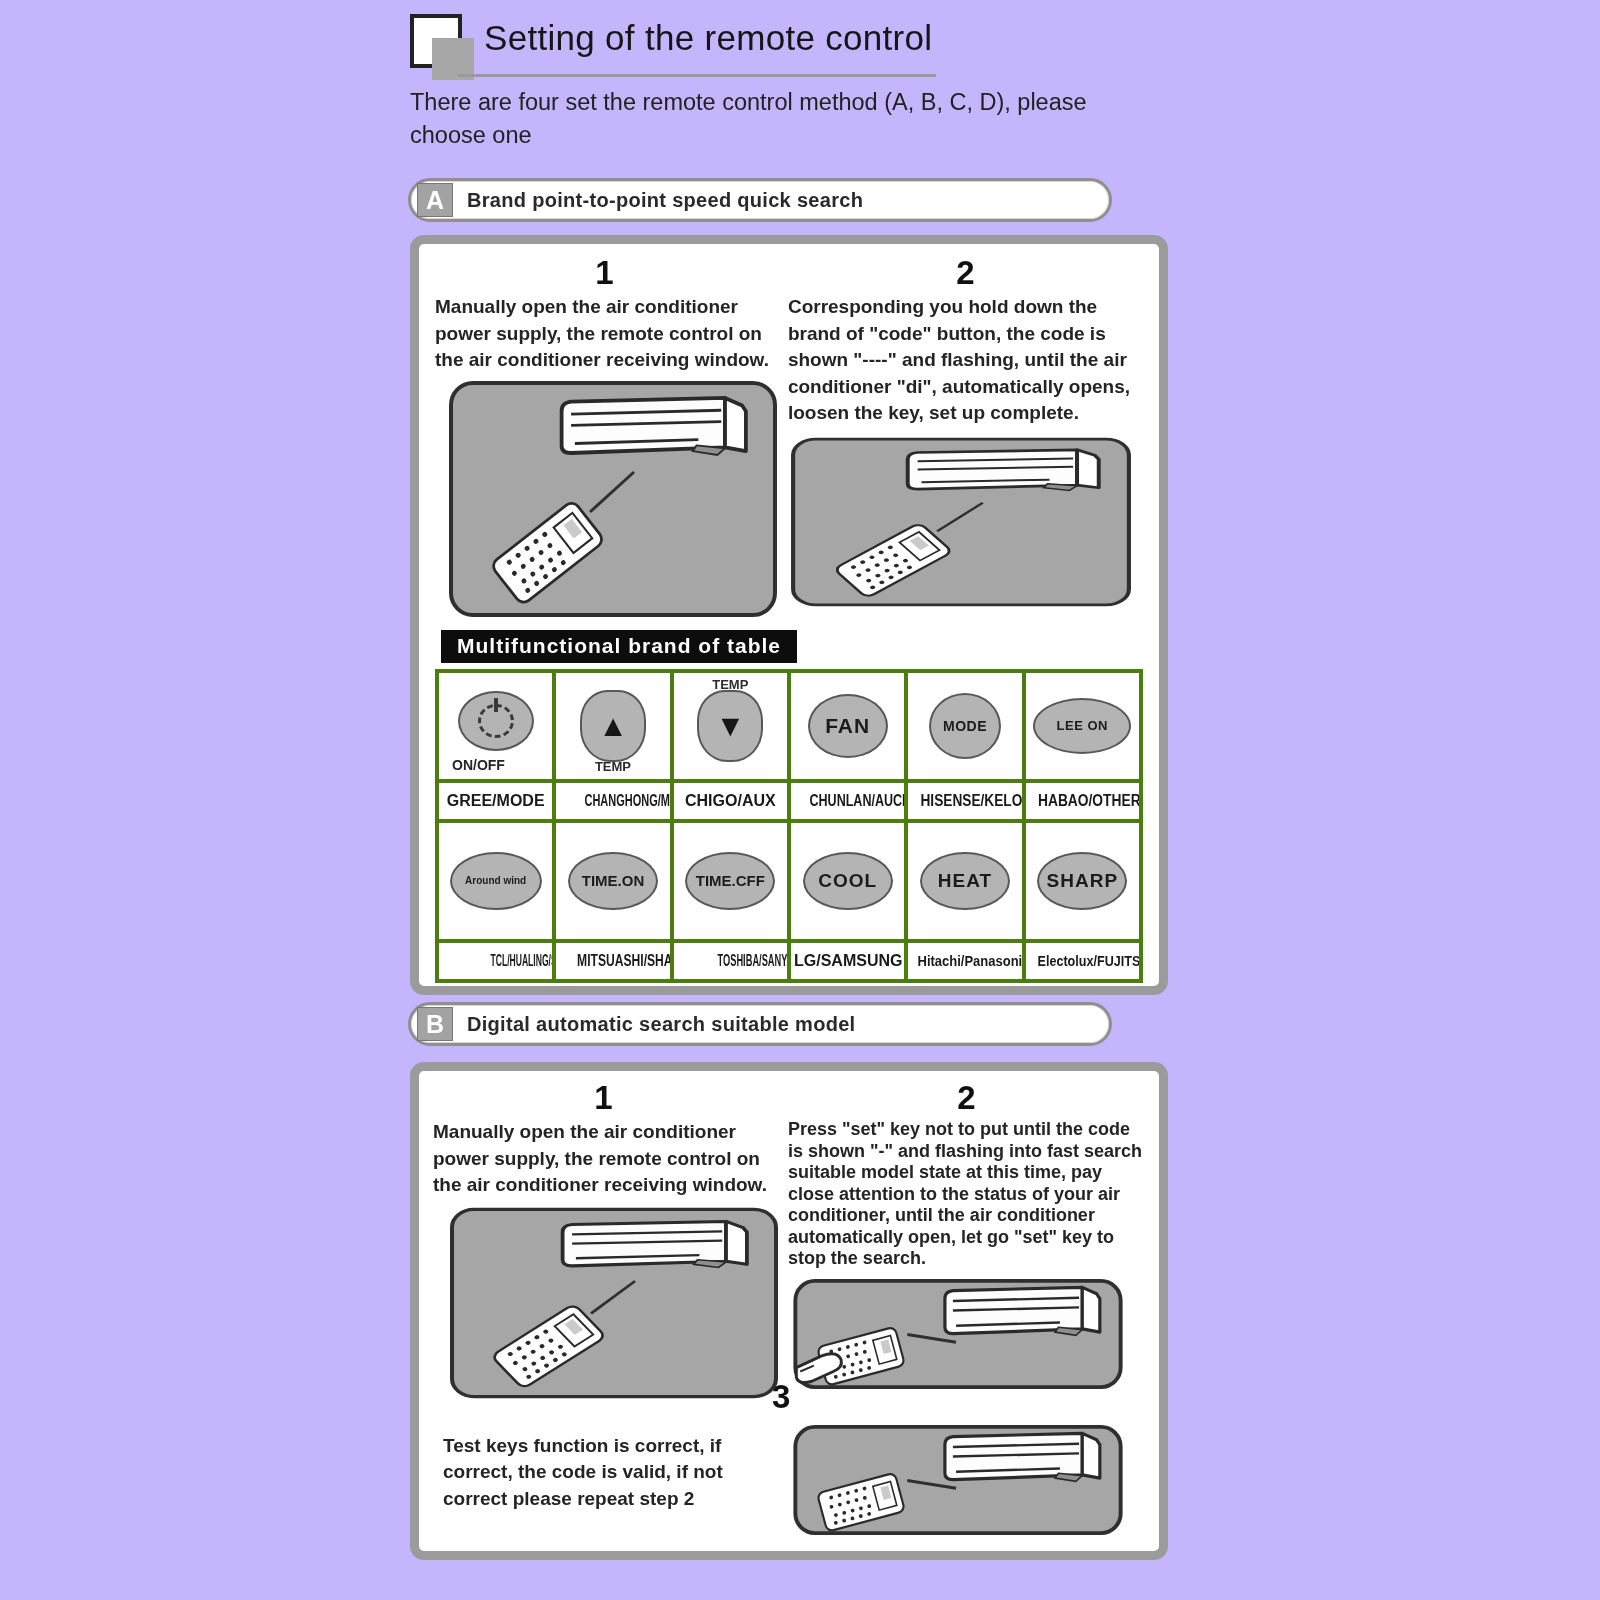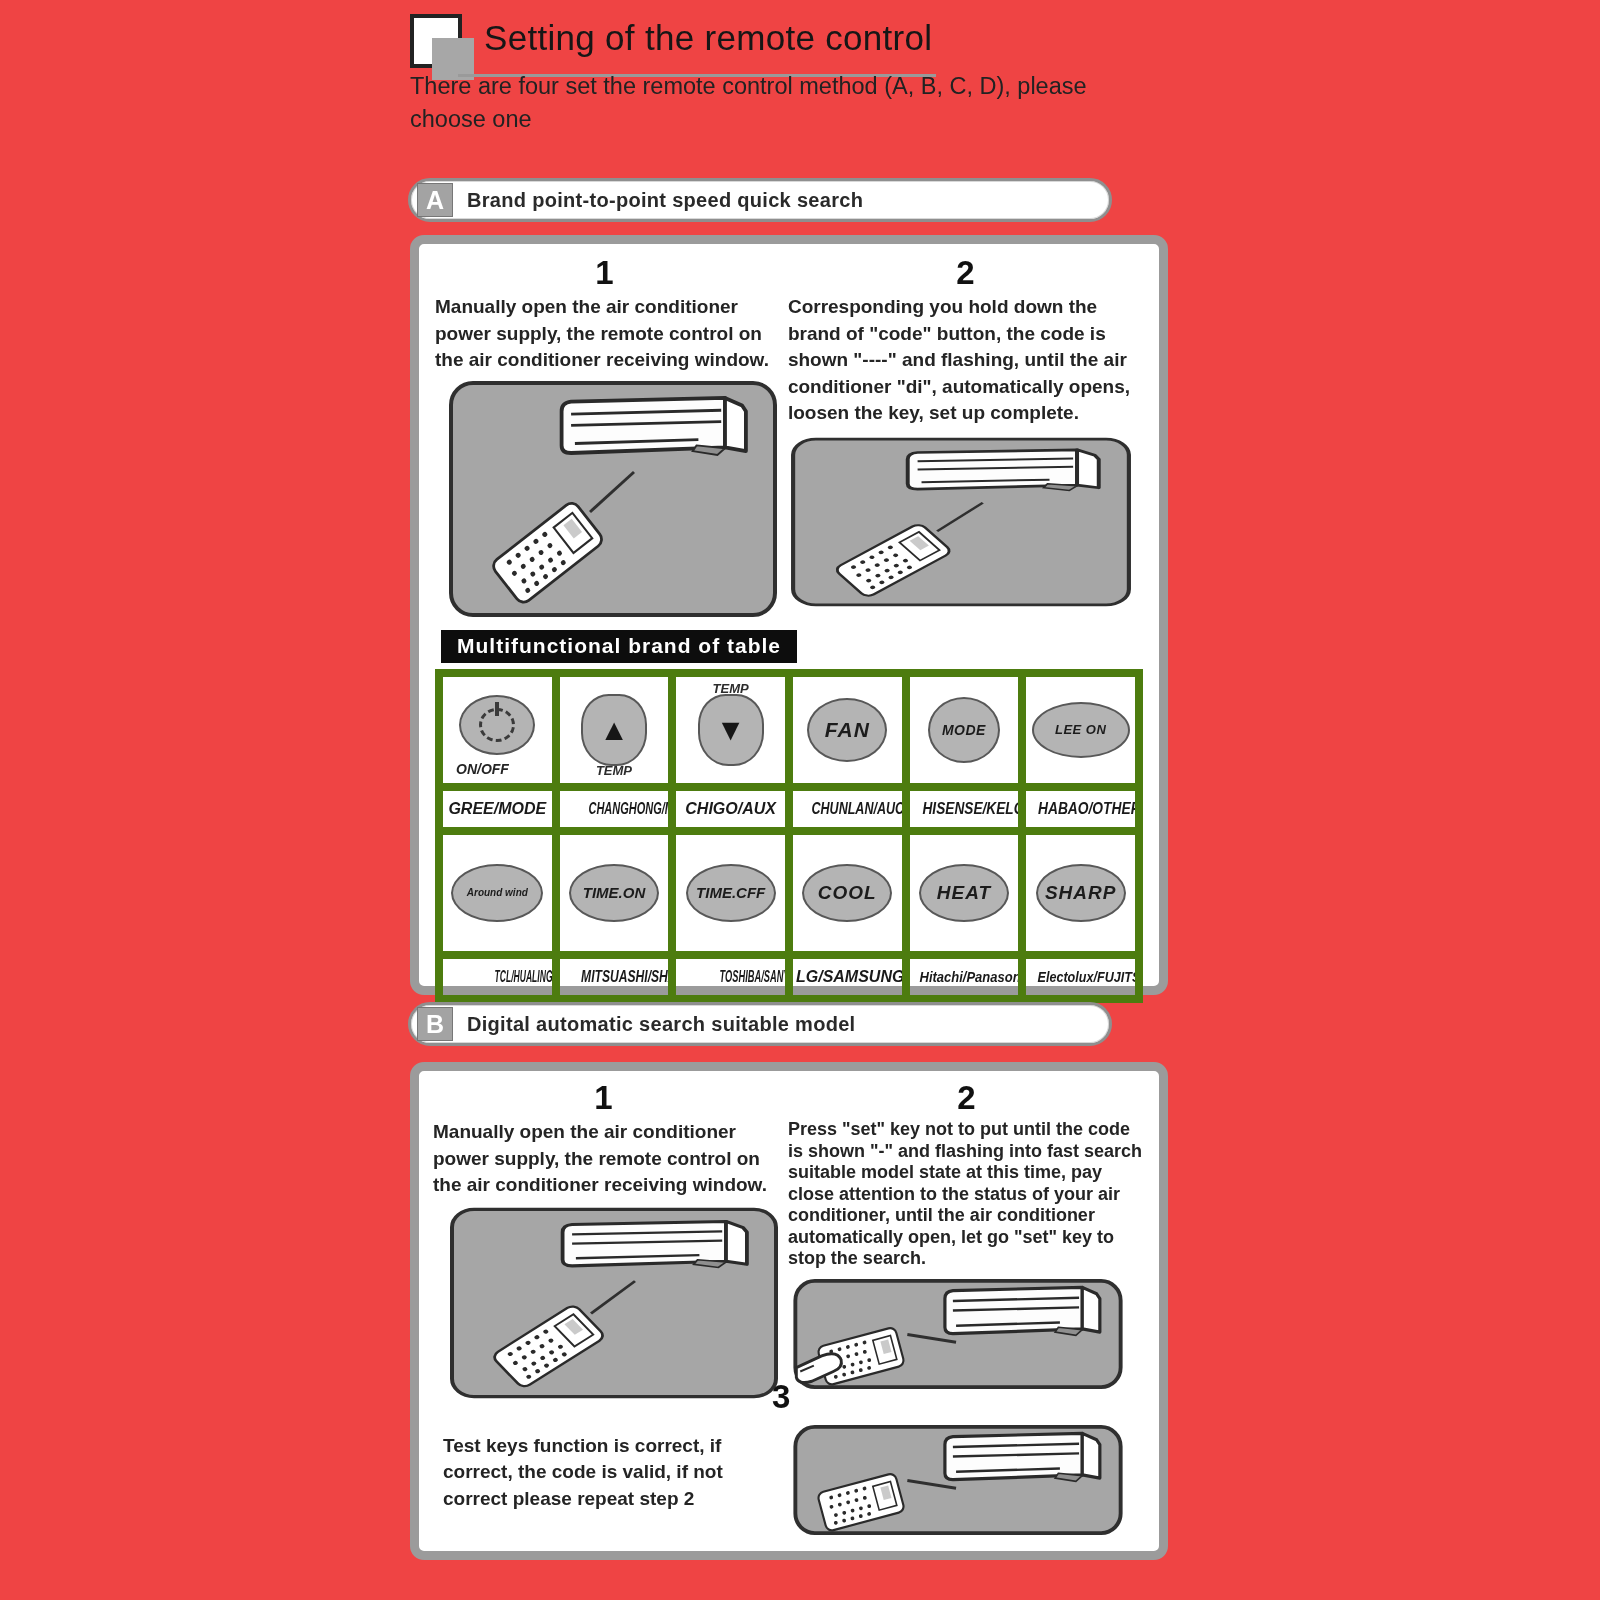--- a/index.html
+++ b/index.html
@@ -1,27 +1,27 @@
 <!DOCTYPE html>
 <html><head>
 <meta charset="utf-8">
 <style>
   html,body{margin:0;padding:0;background:#fff;}
-  .canvas{position:relative;width:1600px;height:1600px;background:#ef4444;overflow:hidden;
+  .canvas{position:relative;width:1600px;height:1600px;background:#c4b5fd;overflow:hidden;
           font-family:"Liberation Sans", sans-serif;color:#1e1e1e;}
 
   
   .title-row{position:absolute;left:408px;top:8px;width:760px;height:78px;}
   .icon-squares{position:absolute;left:0;top:2px;width:64px;height:70px;}
   .sq-outline{position:absolute;left:2px;top:4px;width:44px;height:46px;border:4px solid #222;background:#fff;}
   .sq-fill{position:absolute;left:24px;top:28px;width:42px;height:42px;background:#a7a7a7;}
   .title-row h1{position:absolute;left:76px;top:10px;margin:0;font-size:35px;font-weight:400;
                 letter-spacing:.3px;color:#161616;white-space:nowrap;}
   .title-underline{position:absolute;left:50px;top:66px;width:478px;height:3px;background:#9a9a9a;}
-  .intro{position:absolute;left:410px;top:70px;width:710px;margin:0;font-size:23.5px;line-height:33px;
+  .intro{position:absolute;left:410px;top:86px;width:710px;margin:0;font-size:23.5px;line-height:33px;
          font-weight:400;color:#222;}
 
   
   .pill{position:absolute;left:408px;width:704px;height:44px;border:3px solid #8f8f8f;border-radius:22px;
         background:#fff;display:flex;align-items:center;padding:3px 6px;box-sizing:border-box;
         box-shadow:inset 0 0 0 1px #d8d8d8;}
   .pill-a{top:178px;}
   .pill-b{top:1002px;}
   .pill-letter{width:34px;height:32px;background:#a3a3a3;border:1px solid #777;color:#fff;
                font-size:25px;font-weight:700;display:flex;align-items:center;justify-content:center;
@@ -50,21 +50,21 @@
   .duo{position:relative;margin-top:8px;}
   .duo .second{margin-top:34px;}
   .step3-num{position:absolute;left:-16px;top:100px;font-size:33px;font-weight:700;color:#111;}
   .note-text{margin:34px 0 0 10px;font-size:19px;line-height:26.5px;font-weight:700;color:#242424;}
 
   
   .table-title{margin:12px 0 6px 6px;}
   .table-title span{display:inline-block;background:#0d0d0d;color:#fff;font-size:21px;font-weight:700;
                     letter-spacing:1px;padding:4px 16px 5px;}
   table.brand-table{width:100%;border-collapse:collapse;table-layout:fixed;}
-  table.brand-table td{border:8px solid #4d7c0f;text-align:center;vertical-align:middle;padding:3px;overflow:hidden;font-style:italic;}
+  table.brand-table td{border:4px solid #4d7c0f;text-align:center;vertical-align:middle;padding:3px;overflow:hidden;}
   tr.btn-row td{height:100px;}
   tr.btn-row.second td{height:110px;}
   tr.label-row td{height:30px;}
   .fit{display:inline-block;white-space:nowrap;font-size:16px;font-weight:700;color:#1a1a1a;transform-origin:center;}
   .fit.mixed{font-size:14.5px;}
 
   .keywrap{position:relative;width:100%;height:100%;display:flex;align-items:center;justify-content:center;}
   .key{background:#b4b4b4;border:2px solid #585858;display:flex;align-items:center;justify-content:center;
        box-sizing:border-box;color:#1c1c1c;font-weight:700;}
   .key-oval{border-radius:50%;}

